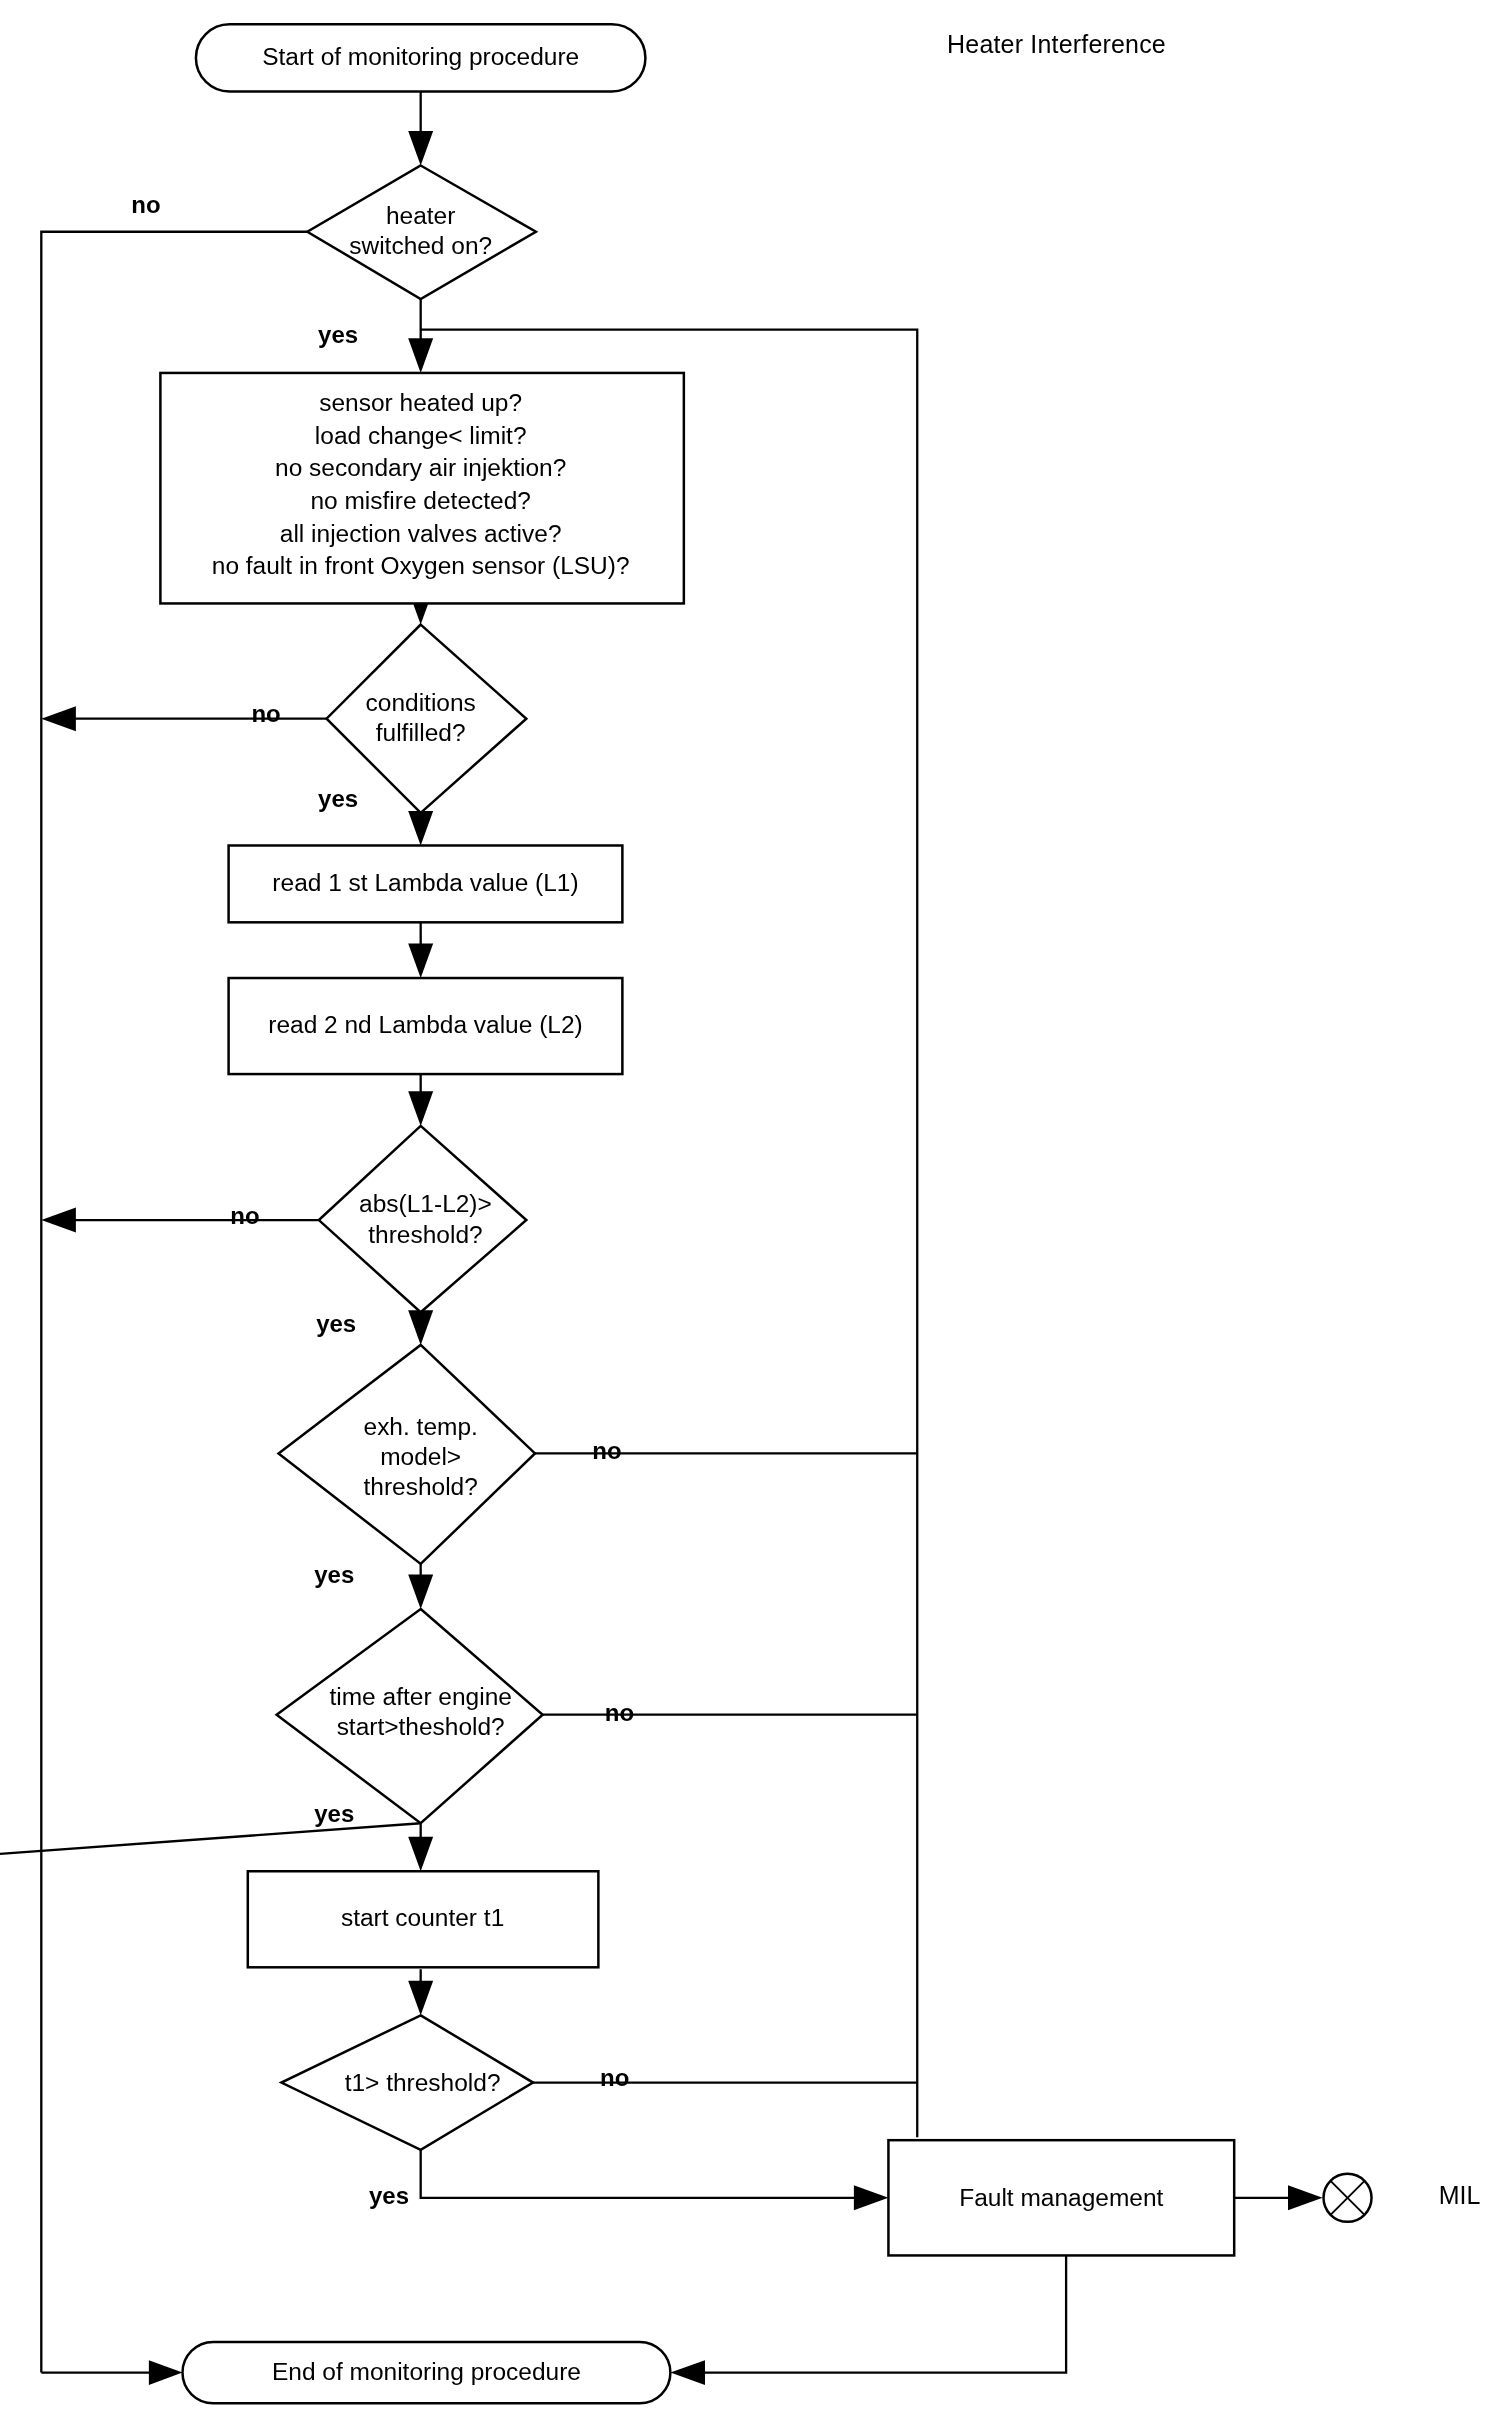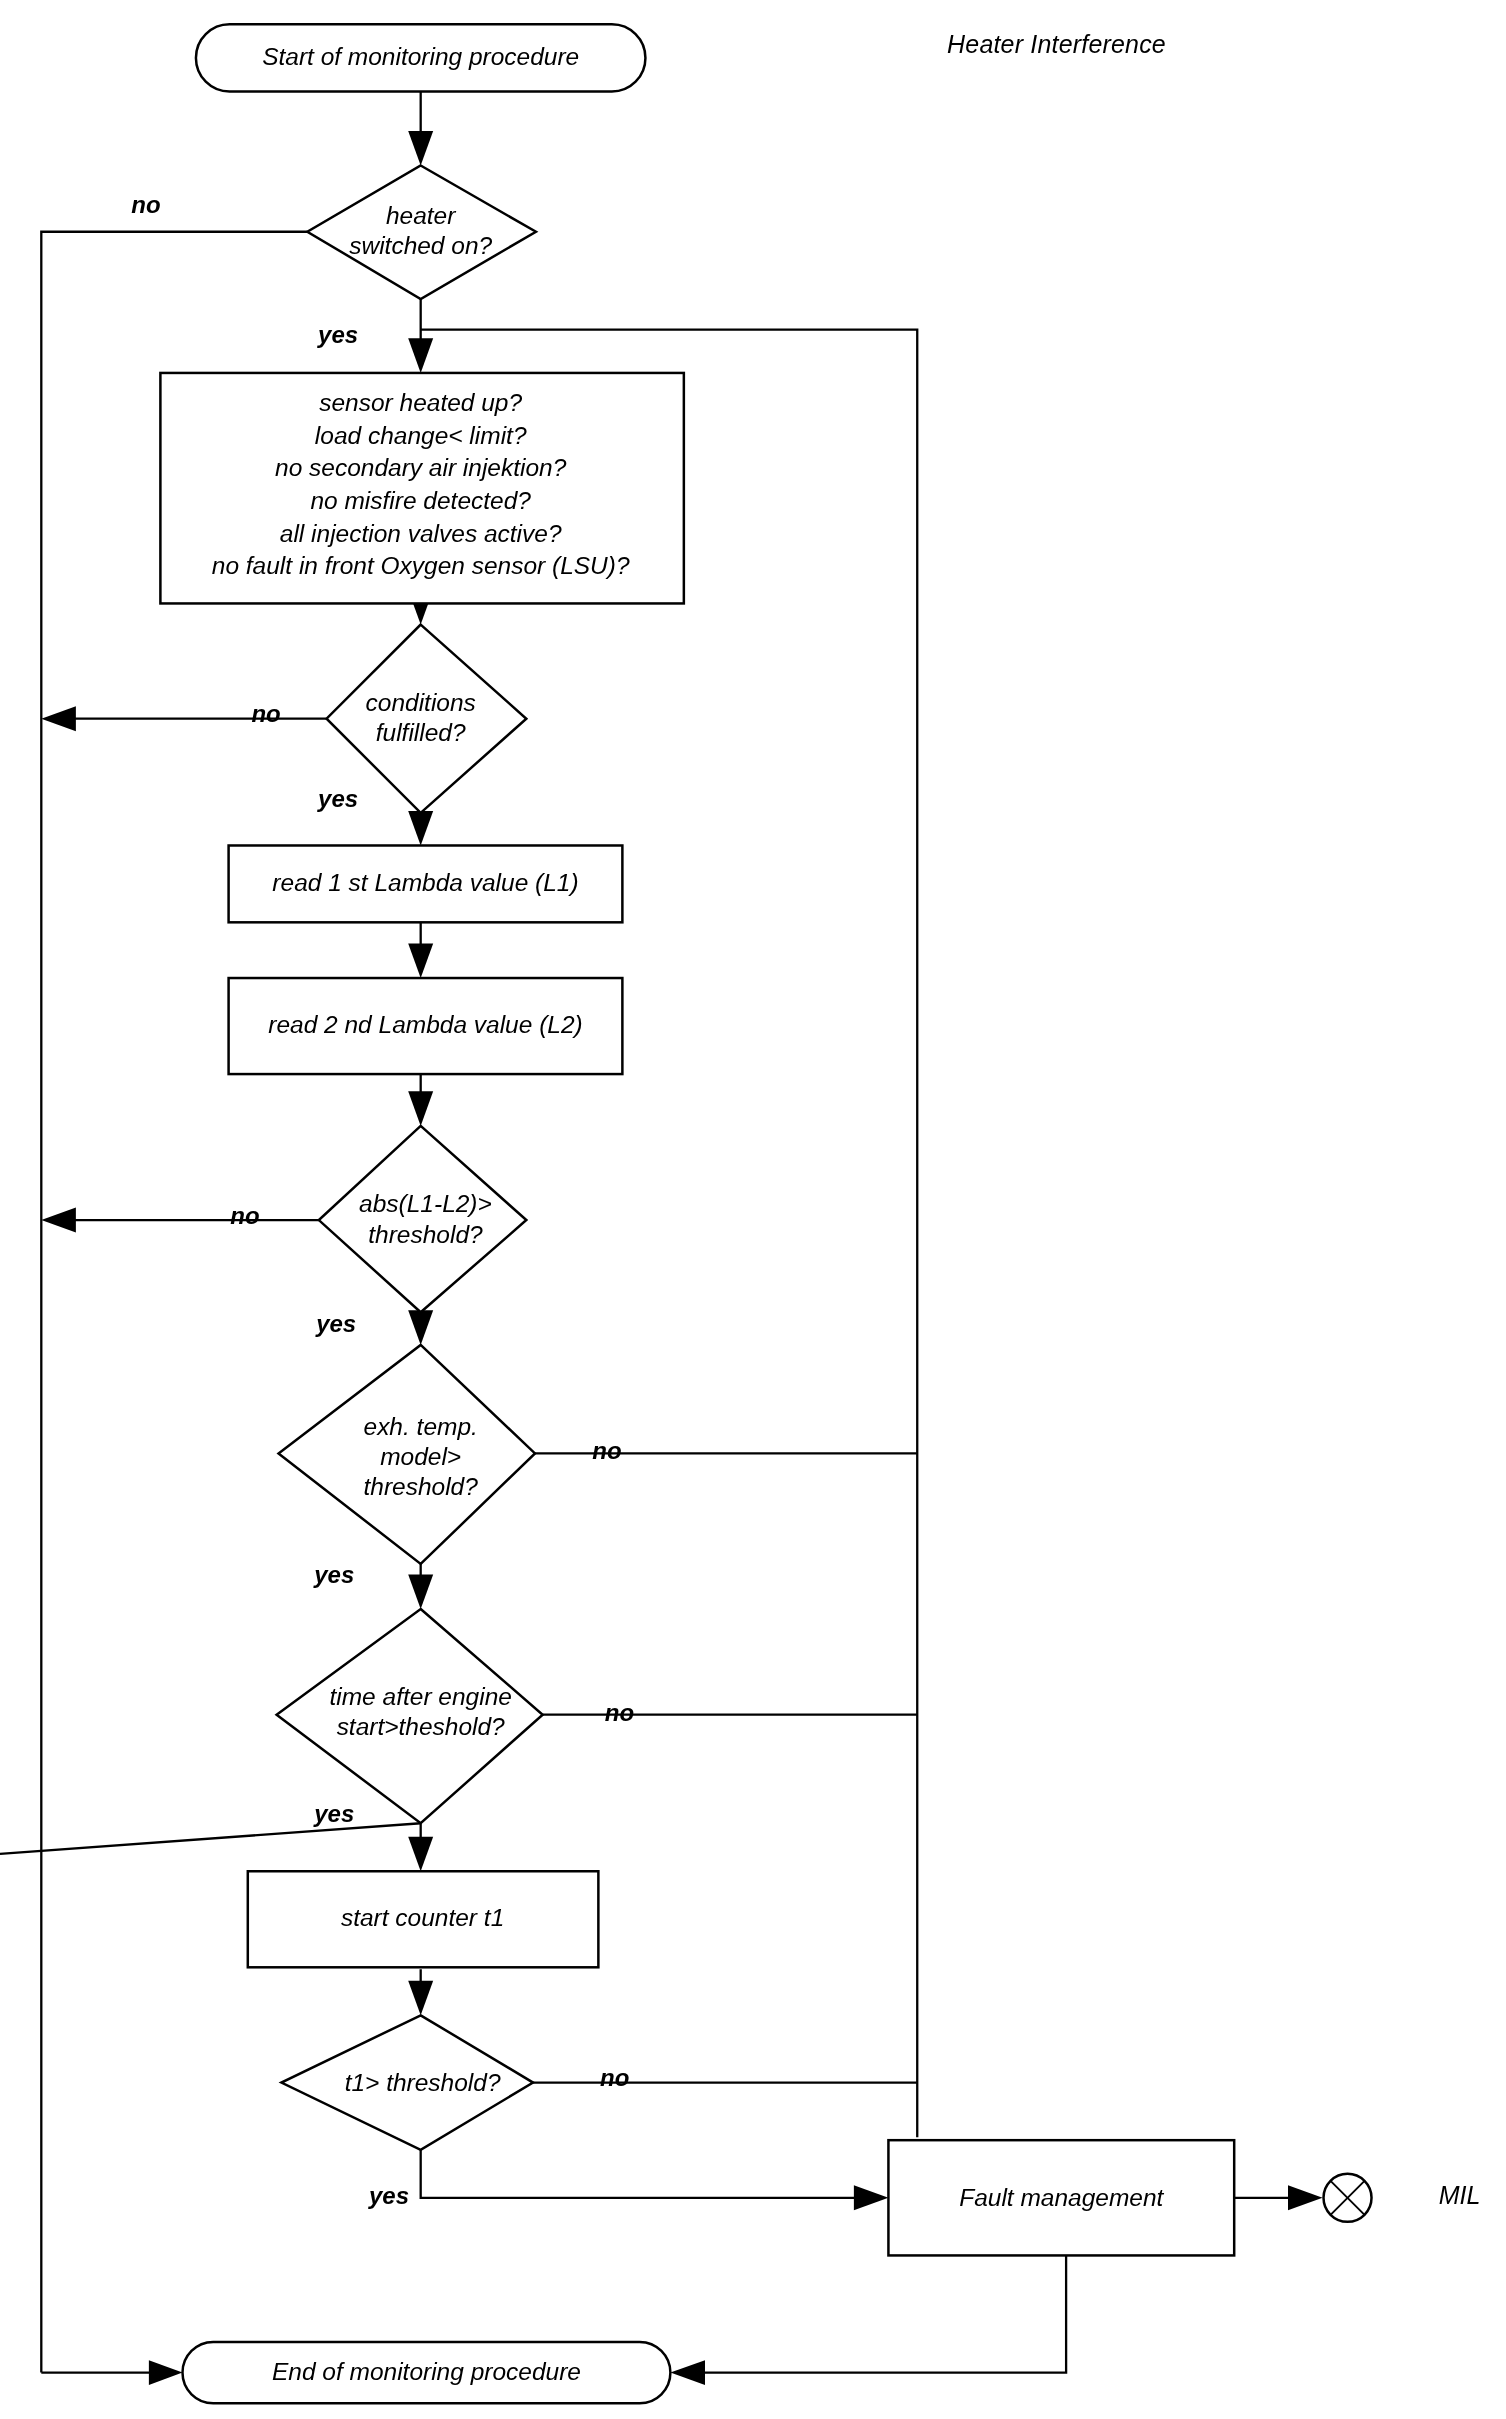--- a/index.html
+++ b/index.html
@@ -11,21 +11,20 @@
   body {
     font-family: "Liberation Sans", sans-serif;
     -webkit-font-smoothing: antialiased;
   }
   #flow-root {
     position: relative;
     width: 1506px;
     height: 2419px;
     background: #ffffff;
     overflow: hidden;
-    font-style: italic;
   }
   svg#flow-svg {
     position: absolute;
     top: 0;
     left: 0;
     width: 1506px;
     height: 2419px;
     display: block;
   }
   .shape-stroke {

